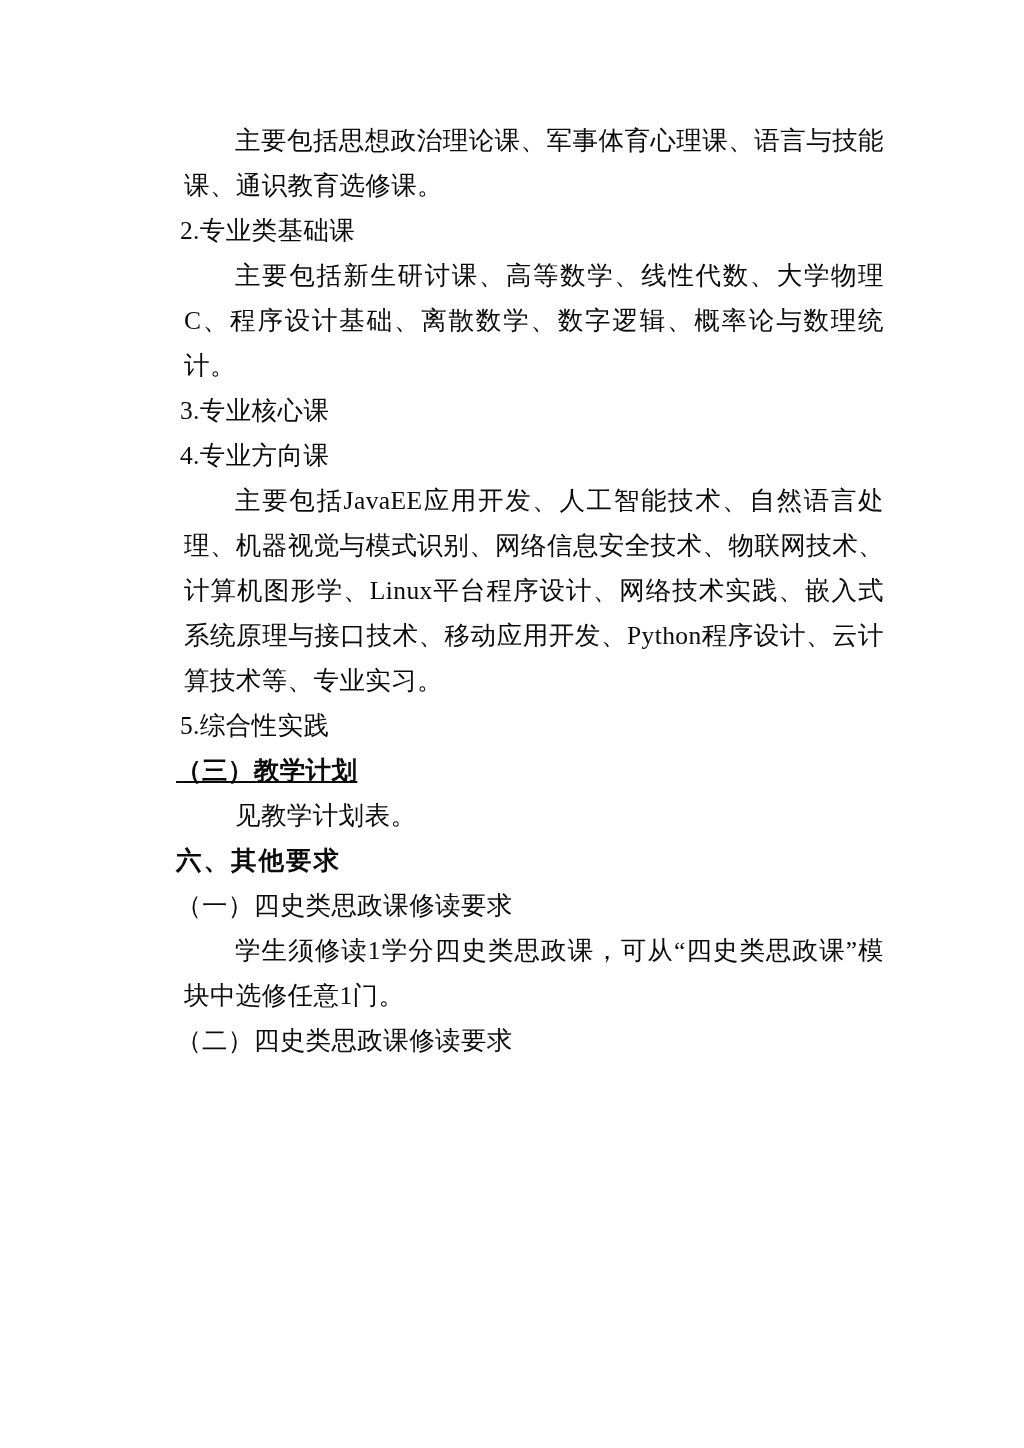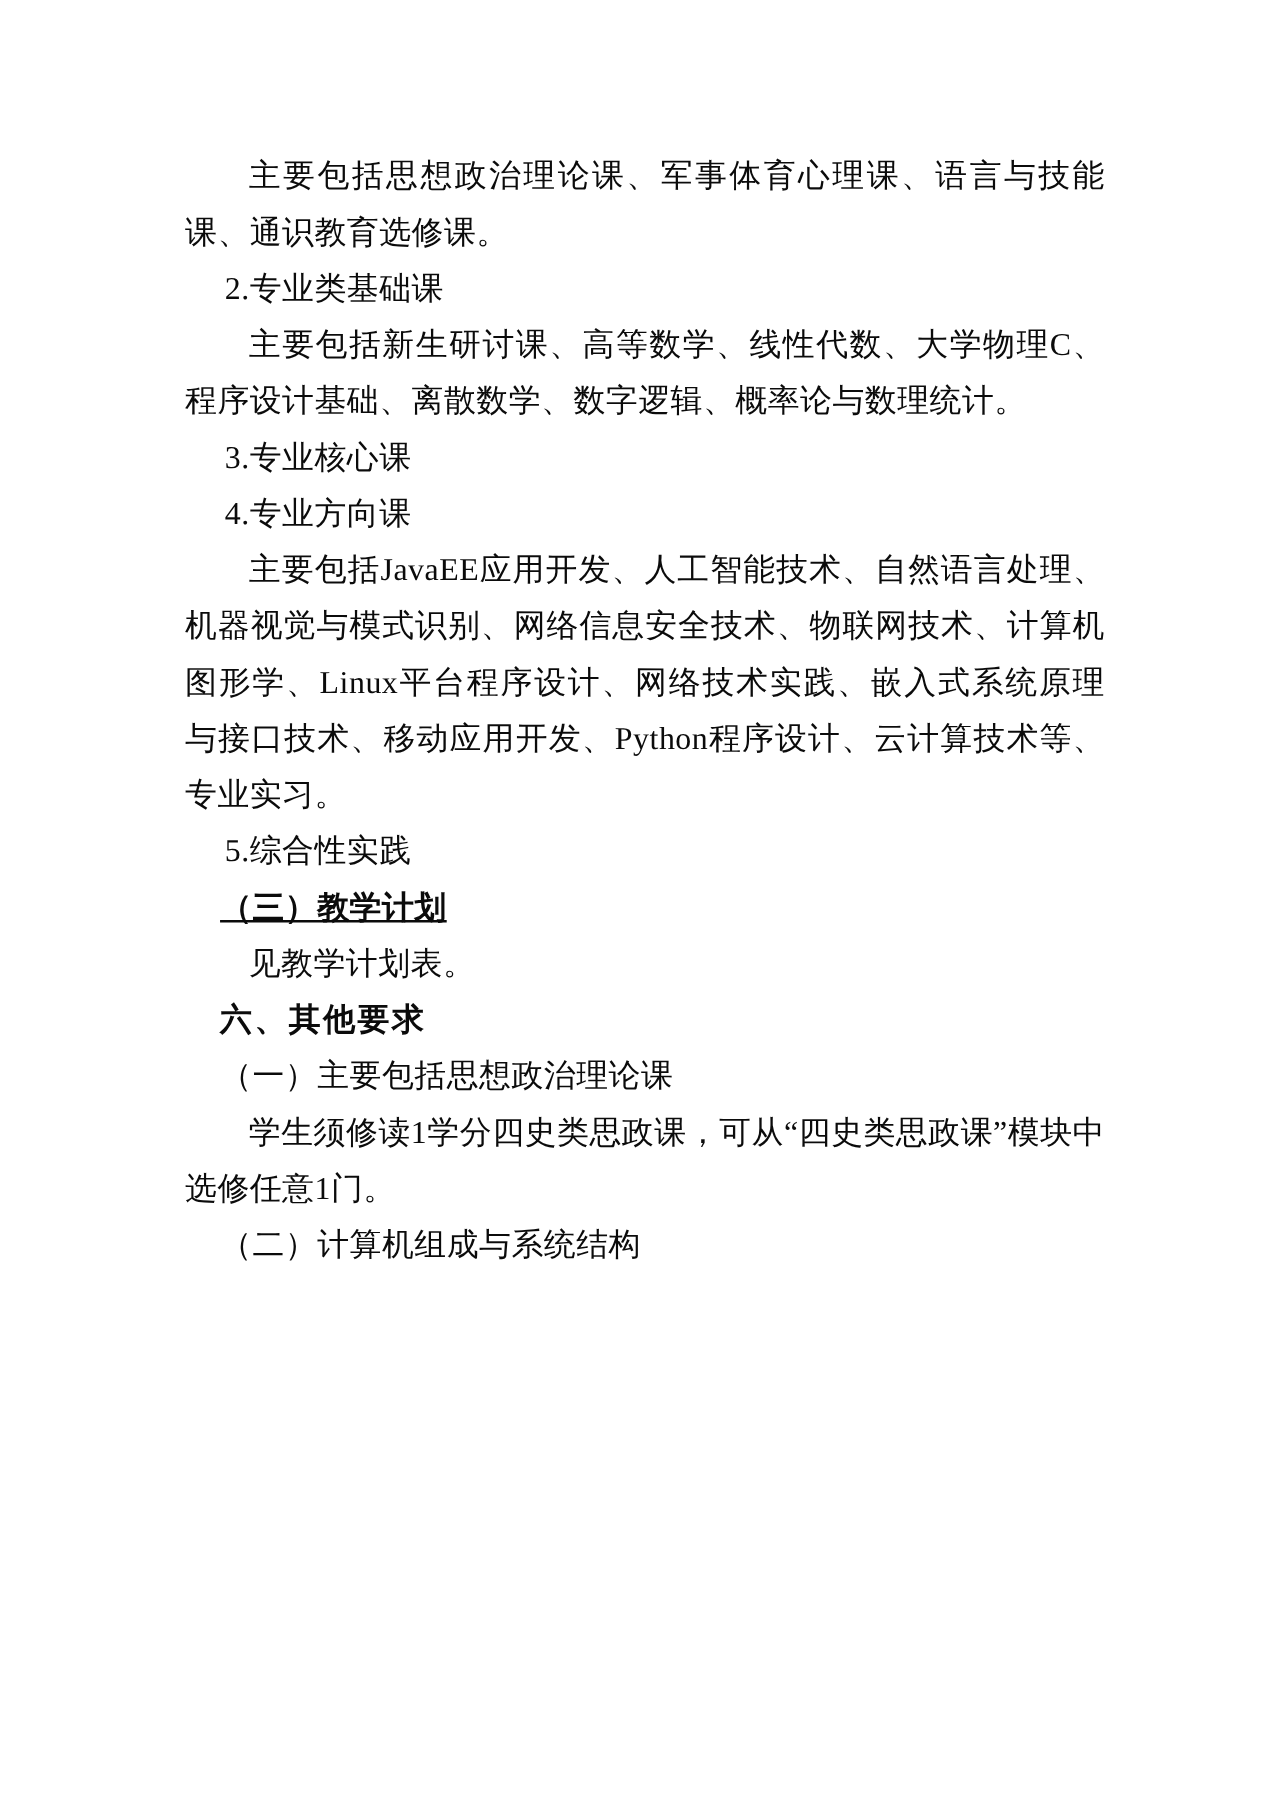--- a/index.html
+++ b/index.html
@@ -26,20 +26,21 @@
     line-height: 45px;
     letter-spacing: 0.4px;
     text-align: justify;
     text-justify: inter-ideograph;
   }
   p {
     margin: 0;
   }
   .para {
     text-indent: 2em;
+    margin-left: 36px;
   }
   .list-head {
     text-indent: 1.25em;
   }
   .sec-head {
     text-indent: 1.1em;
     font-weight: bold;
     letter-spacing: 2px;
   }
   .sub-head {
@@ -59,17 +60,17 @@
       <p class="para">主要包括思想政治理论课、军事体育心理课、语言与技能课、通识教育选修课。</p>
       <p class="list-head">2.专业类基础课</p>
       <p class="para">主要包括新生研讨课、高等数学、线性代数、大学物理C、程序设计基础、离散数学、数字逻辑、概率论与数理统计。</p>
       <p class="list-head">3.专业核心课</p>
       <p class="list-head">4.专业方向课</p>
       <p class="para">主要包括JavaEE应用开发、人工智能技术、自然语言处理、机器视觉与模式识别、网络信息安全技术、物联网技术、计算机图形学、Linux平台程序设计、网络技术实践、嵌入式系统原理与接口技术、移动应用开发、Python程序设计、云计算技术等、专业实习。</p>
       <p class="list-head">5.综合性实践</p>
       <p class="paren-head">（三）教学计划</p>
       <p class="para">见教学计划表。</p>
       <p class="sec-head">六、其他要求</p>
-      <p class="sub-head">（一）主要包括思想政治理论课</p>
+      <p class="sub-head">（一）四史类思政课修读要求</p>
       <p class="para">学生须修读1学分四史类思政课，可从“四史类思政课”模块中选修任意1门。</p>
-      <p class="sub-head">（二）计算机组成与系统结构</p>
+      <p class="sub-head">（二）四史类思政课修读要求</p>
     </div>
 </div>
 
 </body></html>

